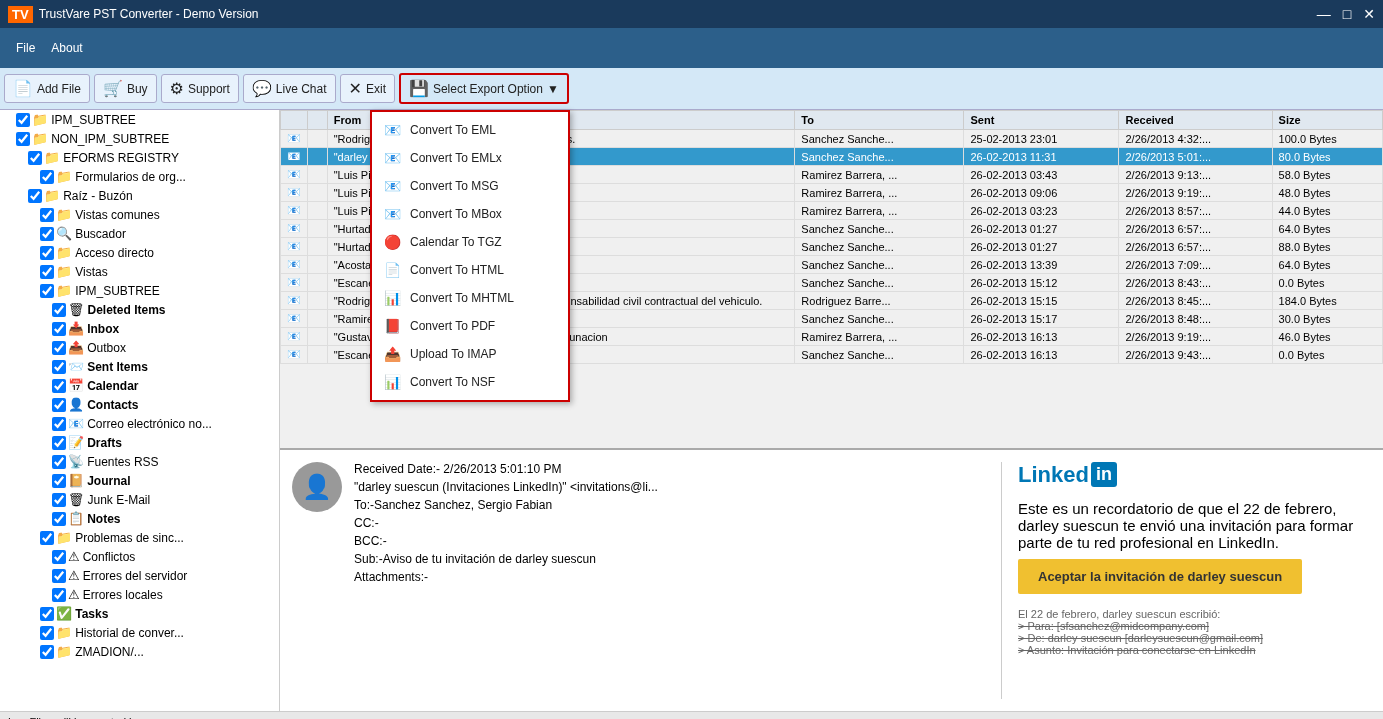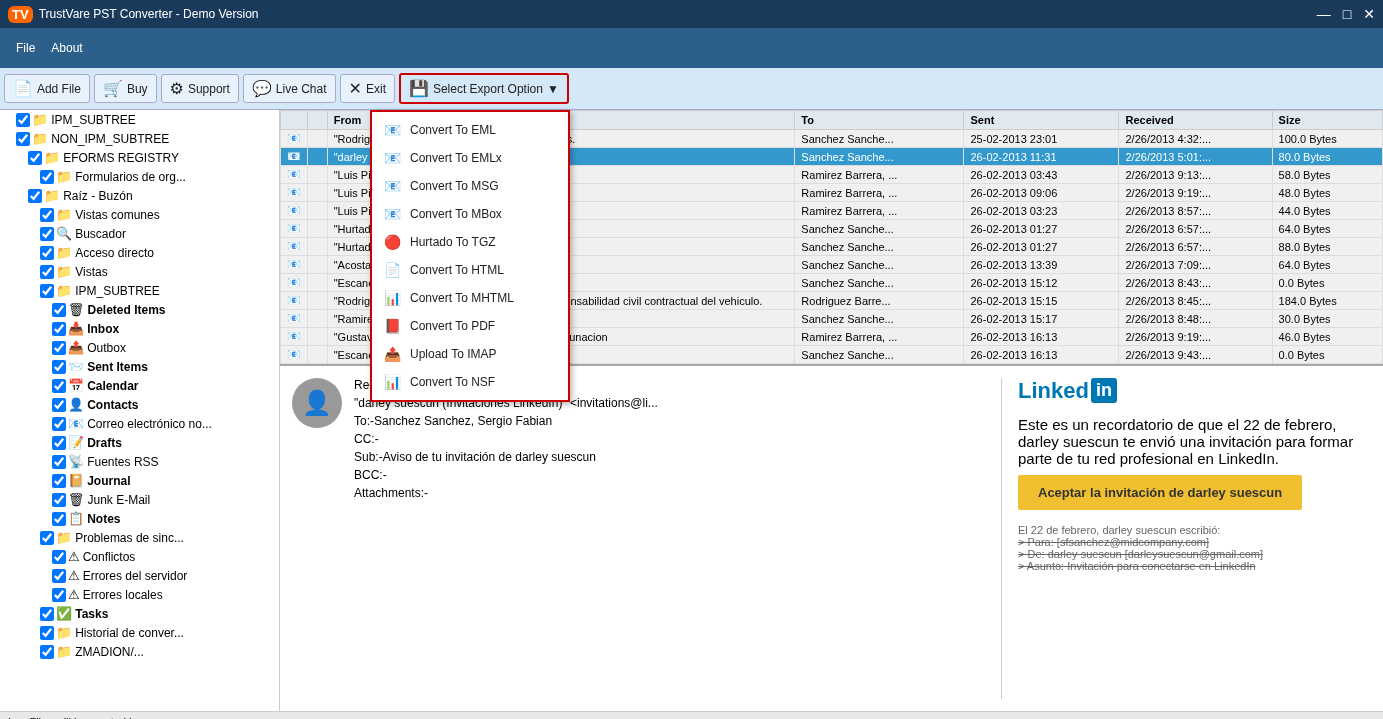--- a/index.html
+++ b/index.html
@@ -29,21 +29,21 @@
     .tree-item .icon { margin-right: 3px; font-size: 13px; }
     .tree-item.indent1 { padding-left: 16px; }
     .tree-item.indent2 { padding-left: 28px; }
     .tree-item.indent3 { padding-left: 40px; }
     .tree-item.indent4 { padding-left: 52px; }
 
     
     #content { flex: 1; display: flex; flex-direction: column; overflow: hidden; }
 
     
-    #email-list { height: 256px; overflow-y: auto; border-bottom: 2px solid #aaa; }
+    #email-list { height: 340px; overflow-y: auto; border-bottom: 2px solid #aaa; }
     #email-list table { width: 100%; border-collapse: collapse; font-size: 11px; }
     #email-list th { background: #e0e8f0; border: 1px solid #ccc; padding: 3px 6px; text-align: left; position: sticky; top: 0; font-weight: bold; }
     #email-list td { border: 1px solid #ddd; padding: 2px 6px; white-space: nowrap; overflow: hidden; max-width: 200px; text-overflow: ellipsis; }
     #email-list tr.selected { background: #3399cc; color: white; }
     #email-list tr.selected td { color: white; }
 
     
     #preview { flex: 1; background: white; overflow-y: auto; padding: 12px; font-size: 12px; display: flex; gap: 0; }
     #preview-left { width: 710px; border-right: 1px solid #ccc; padding-right: 12px; }
     #preview-right { flex: 1; padding-left: 16px; }
@@ -68,21 +68,21 @@
 
     .email-header-row { margin-bottom: 4px; }
 
     .strikethrough { text-decoration: line-through; color: #888; }
   </style>
 </head>
 <body>
 
 <div id="title-bar">
   <div class="logo">
-    <span style="background:#ff6600;color:white;font-weight:bold;padding:1px 4px;font-size:13px;border-radius:6px;">TV</span>
+    <span style="background:#ff6600;color:white;font-weight:bold;padding:1px 4px;font-size:13px;">TV</span>
     <span>TrustVare PST Converter - Demo Version</span>
   </div>
   <div class="win-controls">
     <span>—</span>
     <span>□</span>
     <span>✕</span>
   </div>
 </div>
 
 <div id="menu-bar">
@@ -129,21 +129,21 @@
     <div class="drop-item">
       <span class="d-icon">📧</span>
       <span>Convert To MSG</span>
     </div>
     <div class="drop-item">
       <span class="d-icon">📧</span>
       <span>Convert To MBox</span>
     </div>
     <div class="drop-item">
       <span class="d-icon" style="color:red;">🔴</span>
-      <span>Hurtado To TGZ</span>
+      <span>Calendar To TGZ</span>
     </div>
     <div class="drop-item">
       <span class="d-icon">📄</span>
       <span>Convert To HTML</span>
     </div>
     <div class="drop-item">
       <span class="d-icon">📊</span>
       <span>Convert To MHTML</span>
     </div>
     <div class="drop-item">
@@ -466,22 +466,22 @@
 
     <div id="preview">
       <div id="preview-left">
         <div style="display:flex; gap:12px; margin-bottom:8px;">
           <div class="avatar-circle">👤</div>
           <div>
             <div class="email-header-row">Received Date:- 2/26/2013 5:01:10 PM</div>
             <div class="email-header-row">"darley suescun (Invitaciones LinkedIn)" &lt;invitations@li...</div>
             <div class="email-header-row">To:-Sanchez Sanchez, Sergio Fabian</div>
             <div class="email-header-row">CC:-</div>
+            <div class="email-header-row">BCC:-</div>
             <div class="email-header-row">Sub:-Aviso de tu invitación de darley suescun</div>
-            <div class="email-header-row">BCC:-</div>
             <div class="email-header-row">Attachments:-</div>
           </div>
         </div>
       </div>
       <div id="preview-right">
         <div style="display:flex; align-items:flex-start; gap:2px; margin-bottom:12px;">
           <span style="font-size:22px;font-weight:bold;color:#0077b5;">Linked</span>
           <span style="background:#0077b5;color:white;padding:2px 5px;border-radius:3px;font-size:18px;font-weight:bold;">in</span>
         </div>
         <p style="margin-bottom:8px;font-size:15px;">Este es un recordatorio de que el 22 de febrero, darley suescun te envió una invitación para formar parte de tu red profesional en LinkedIn.</p>

